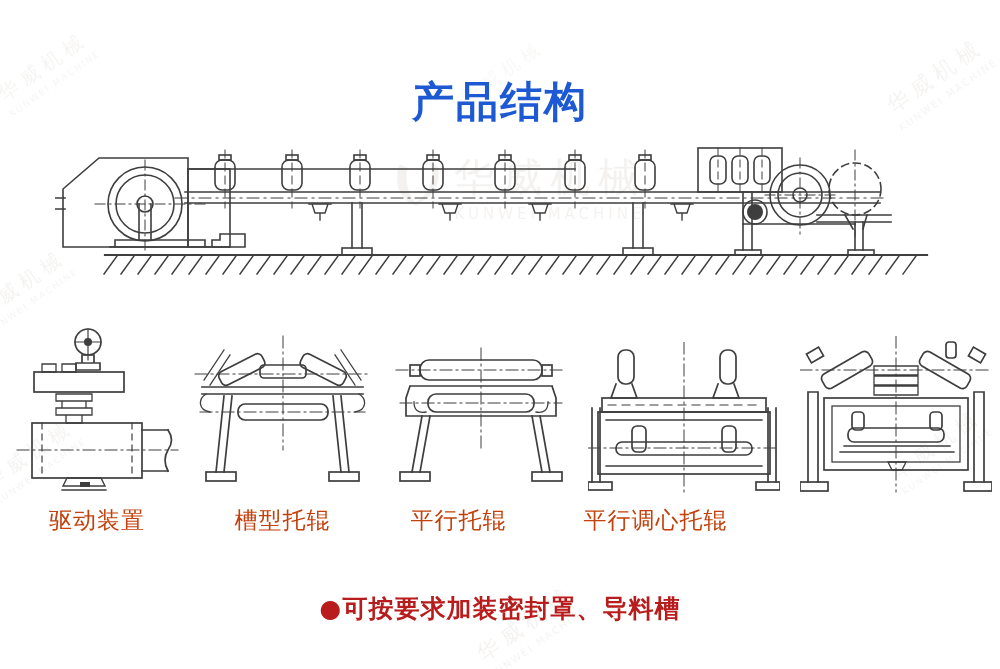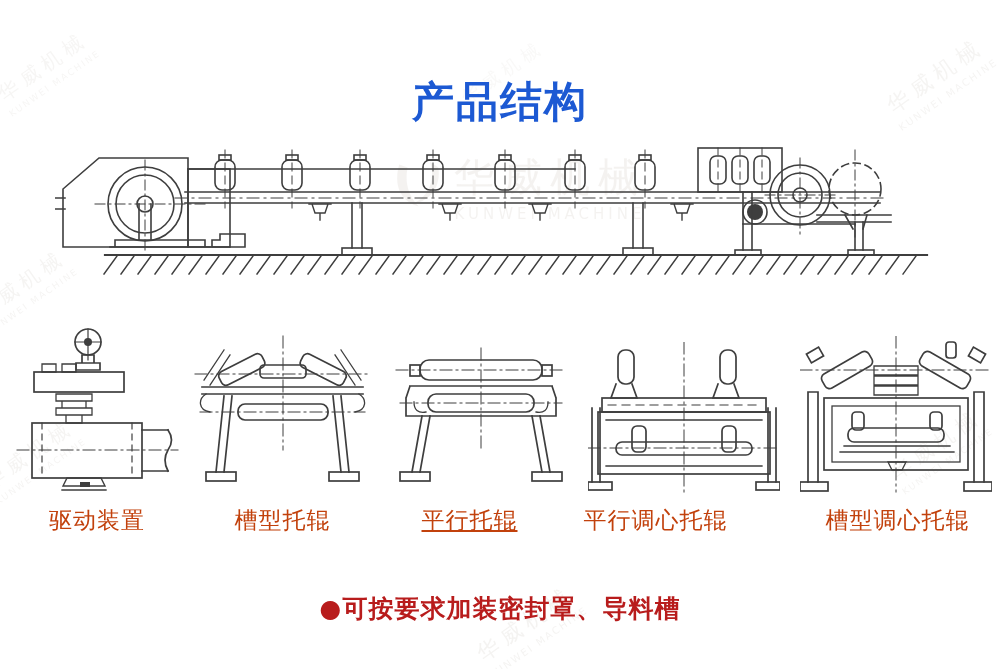--- a/index.html
+++ b/index.html
@@ -260,19 +260,18 @@
     <rect x="164" y="146" width="28" height="9"></rect>
     <rect x="52" y="76" width="12" height="18" rx="4"></rect>
     <rect x="130" y="76" width="12" height="18" rx="4"></rect>
     <rect x="48" y="92" width="96" height="14" rx="6"></rect>
     <path d="M40 116 H154 M44 110 H150" stroke-width="1.3"></path>
     <path d="M88 126 h18 l-4 8 h-10 z" stroke-width="1.3"></path>
   </svg>
 
   <div class="fig-label" style="left:12px;width:170px;">驱动装置</div>
   <div class="fig-label" style="left:195px;width:175px;">槽型托辊</div>
-  <div class="fig-label" style="left:382px;width:175px;text-decoration:underline;">平行托辊</div>
+  <div class="fig-label" style="left:371px;width:175px;">平行托辊</div>
   <div class="fig-label" style="left:563px;width:185px;">平行调心托辊</div>
-  <div class="fig-label" style="left:800px;width:195px;">槽型调心托辊</div>
 
   <div class="note">●可按要求加装密封罩、导料槽</div>
 
 </div>
 
 </body></html>

